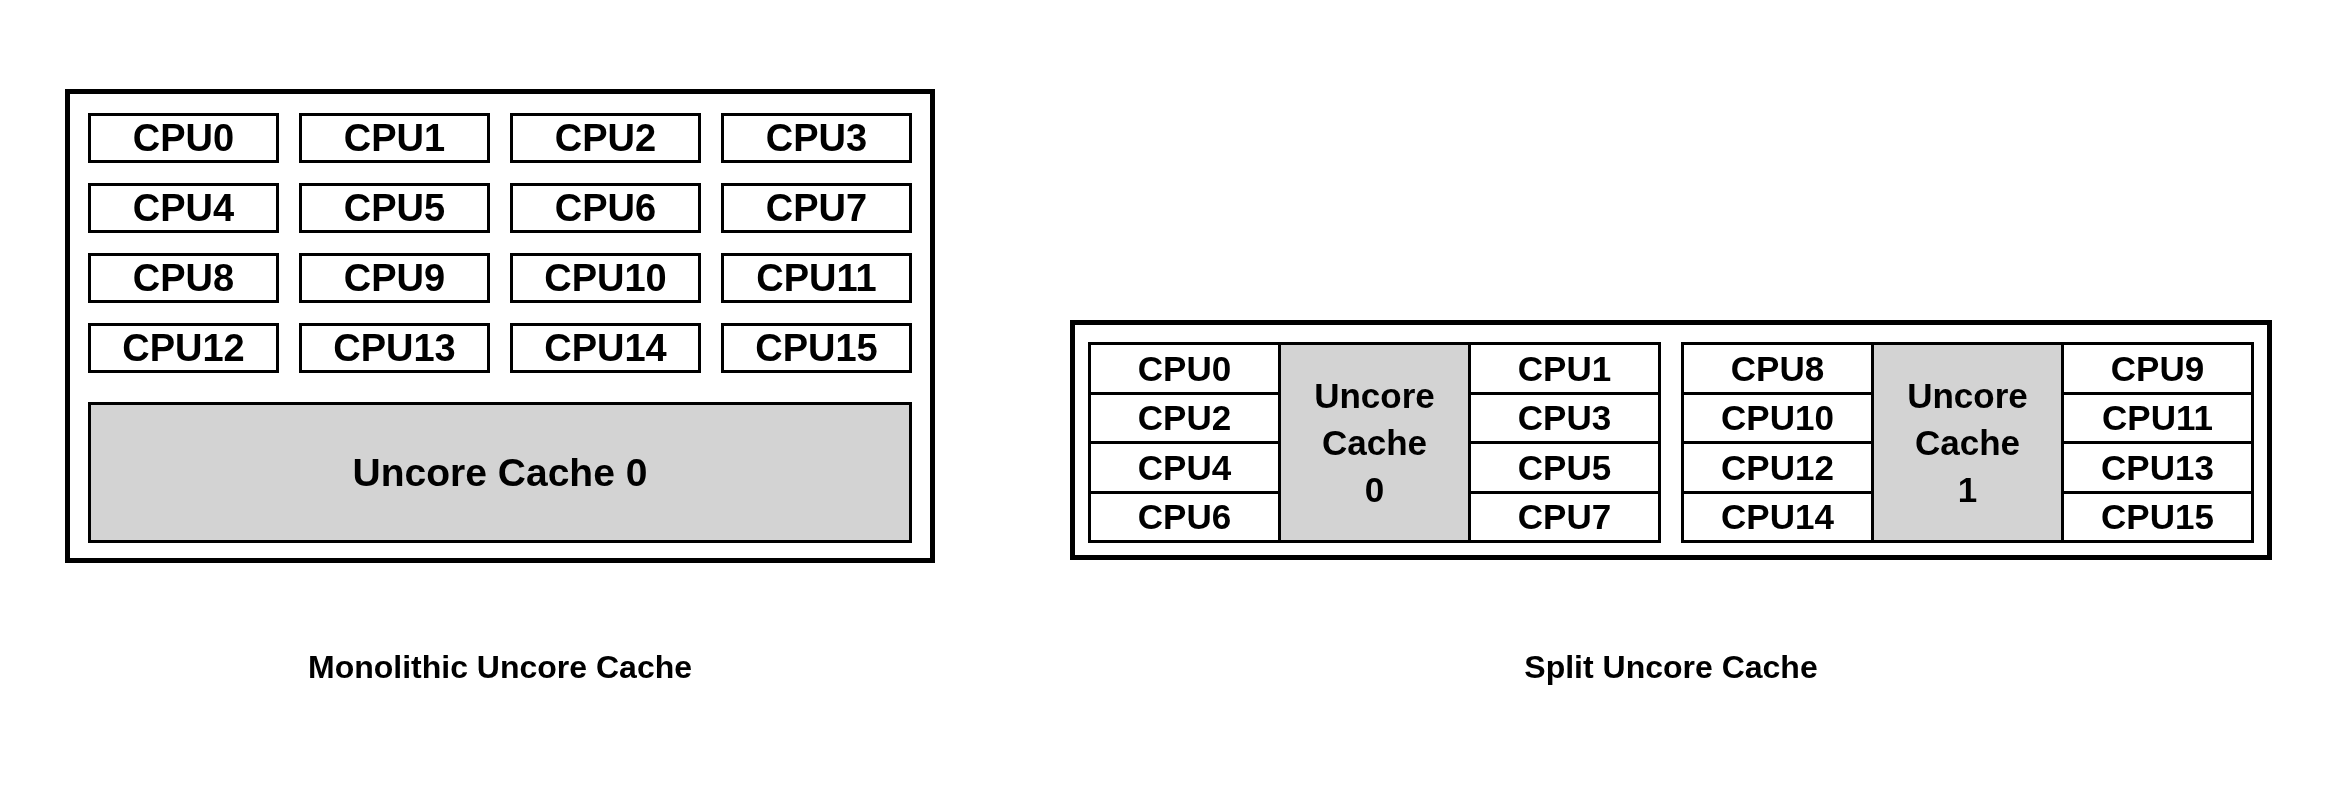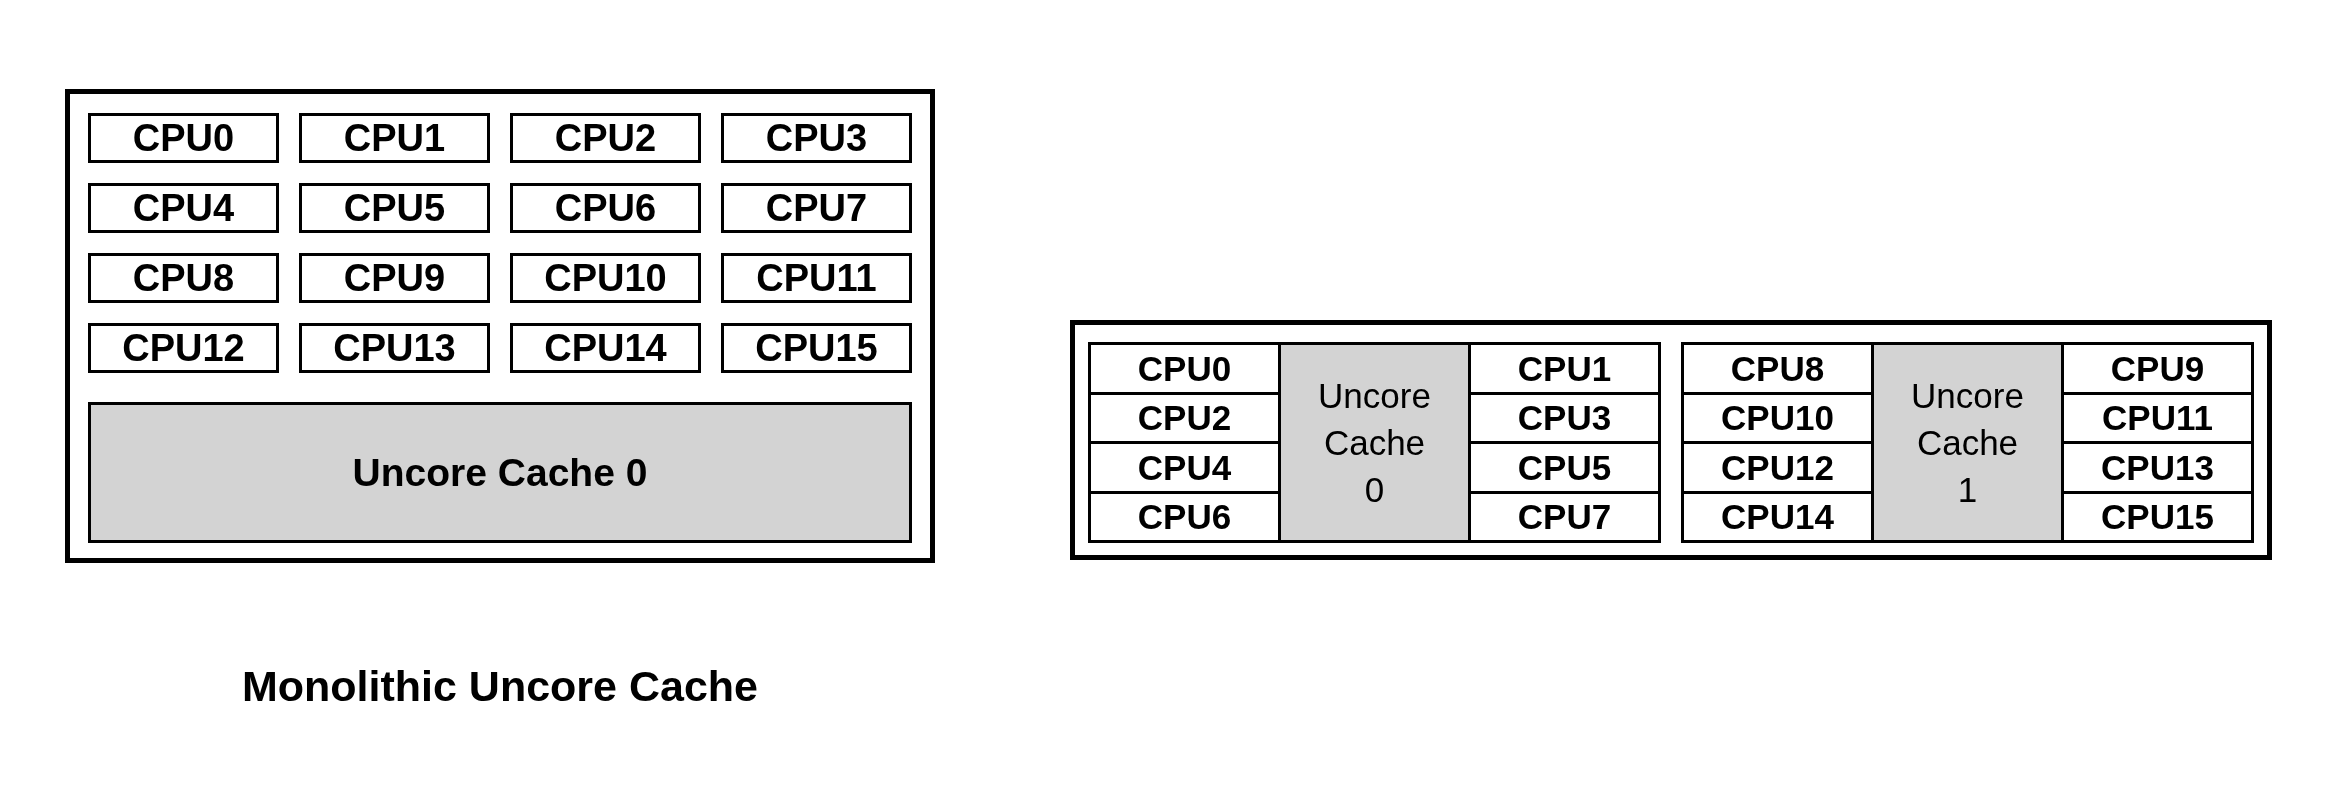--- a/index.html
+++ b/index.html
@@ -83,40 +83,39 @@
     color: #000;
     line-height: 1;
   }
   .split-cache {
     grid-column: 2;
     grid-row: 1 / span 4;
     display: flex;
     flex-direction: column;
     align-items: center;
     justify-content: center;
-    font-weight: normal;
+    font-weight: bold;
     font-size: 35px;
     line-height: 1.35;
     color: #000;
     text-align: center;
   }
 
   
   .caption {
     position: absolute;
     top: 636px;
     height: 62px;
     display: flex;
     align-items: center;
     justify-content: center;
     font-weight: bold;
-    font-size: 43px;
+    font-size: 32px;
     color: #000;
     white-space: nowrap;
-    margin-top: 19px;
   }
   .caption-mono { left: 65px;  width: 870px; }
   .caption-split { left: 1070px; width: 1202px; }
 </style>
 </head>
 <body>
 
 <div class="canvas">
 
   <div class="mono-box">
@@ -171,14 +170,15 @@
       </div>
       <div class="split-cell" style="grid-column:3;grid-row:1">CPU9</div>
       <div class="split-cell" style="grid-column:3;grid-row:2">CPU11</div>
       <div class="split-cell" style="grid-column:3;grid-row:3">CPU13</div>
       <div class="split-cell" style="grid-column:3;grid-row:4">CPU15</div>
     </div>
 
   </div>
 
   <div class="caption caption-mono">Monolithic Uncore Cache</div>
+  <div class="caption caption-split">Split Uncore Cache</div>
 
 </div>
 
 </body></html>

